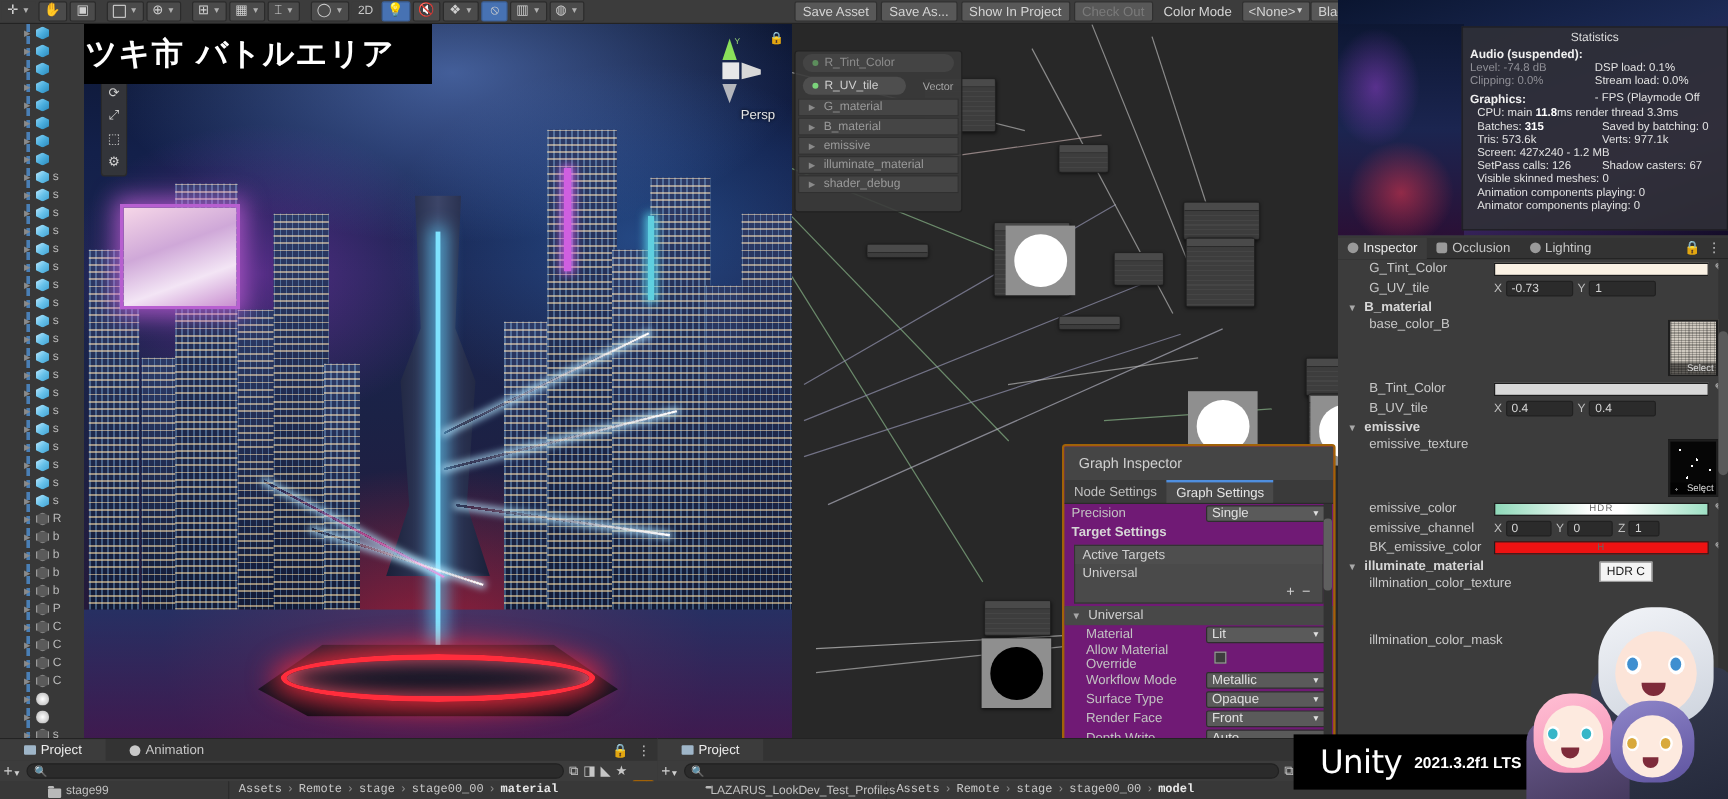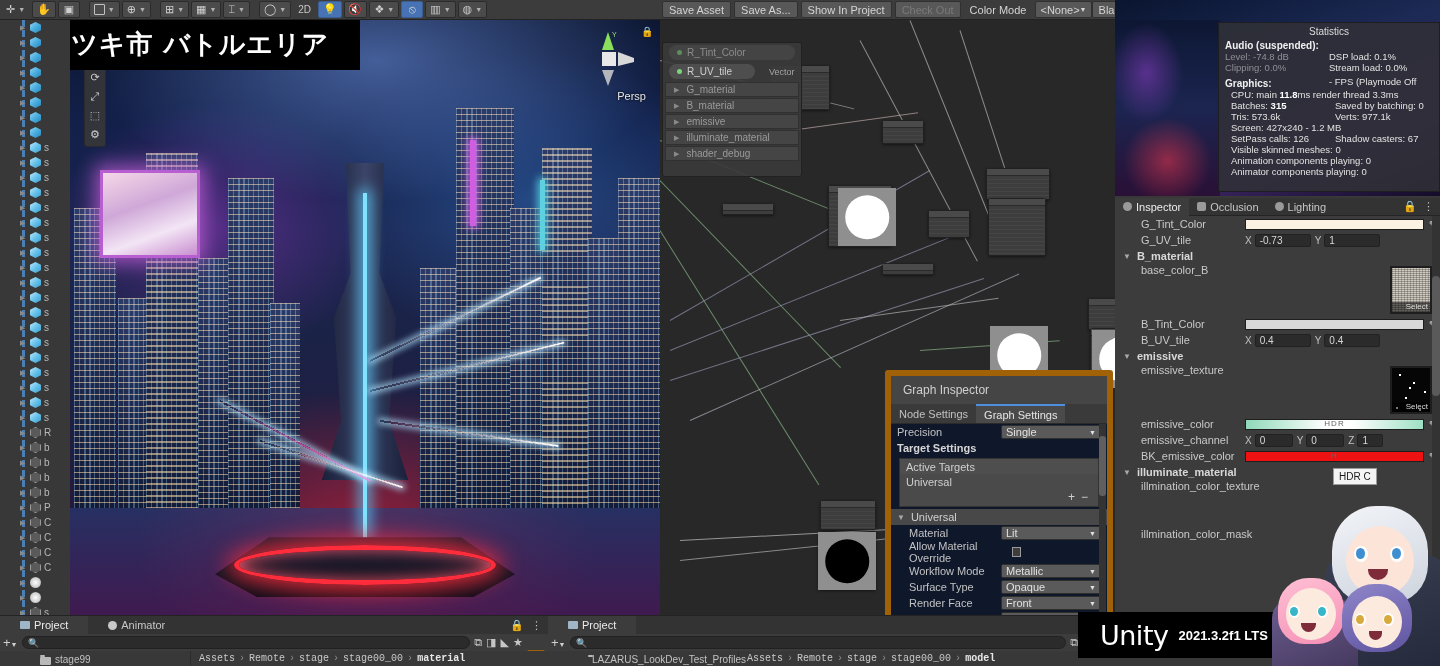--- a/index.html
+++ b/index.html
@@ -158,21 +158,21 @@
   .node .nbody{ height:calc(100% - 7px);
     background: repeating-linear-gradient(180deg,#3d3d3d 0 3px, #454545 3px 4px);}
   .preview{ position:absolute; background:#8f8f8f; }
   .preview .orb{ position:absolute; left:50%; top:50%; transform:translate(-50%,-50%);
     border-radius:50%; }
   .wire{ position:absolute; height:1px; transform-origin:left center; opacity:.65;}
 
   
   .ginsp{
     position:absolute; left:225px; top:350px; width:228px; height:265px;
-    background:#0f172a; border:6px solid #a16207; border-radius:3px; overflow:hidden;
+    background:#701a75; border:2px solid #a16207; border-radius:3px; overflow:hidden;
   }
   .ginsp-title{ height:28px; display:flex; align-items:center; padding-left:12px;
     color:#d0d0d0; font-size:12px; background:#454545;}
   .ginsp-tabs{ display:flex; height:20px; background:#3a3a3a; border-bottom:1px solid #2a2a2a;}
   .gtab{ padding:0 8px; display:flex;align-items:center; color:#c0c0c0; font-size:11px;}
   .gtab.sel{ background:#4a4a4a; border-top:2px solid #4f8fe0; color:#e6e6e6;}
   .grow{ display:flex; align-items:center; height:16px; padding:0 6px; color:#c2c2c2; font-size:11px;}
   .grow .lbl{ flex:1 1 auto; }
   .grow .lbl.ind{ padding-left:12px; }
   .gdd{ width:100px; height:14px; background:#5a5a5a; border:1px solid #2e2e2e; border-radius:2px;
@@ -1009,21 +1009,21 @@
   </div>
 
   <div class="proj left">
     <div class="proj-tabs">
       <div class="ptab sel">
         <span class="fi"></span>
         <span>Project</span>
       </div>
       <div class="ptab">
         <span class="fi" style="border-radius:50%;width:9px;height:9px;background:#c8c8c8"></span>
-        <span>Animator</span>
+        <span>Animation</span>
       </div>
       <div class="proj-actions">
         <span>🔒</span>
           <span>⋮</span>
       </div>
     </div>
     <div class="proj-bar">
       <span style="font-size:13px;color:#d0d0d0"><span>+</span><span style="font-size:7px">▼</span></span>
       <div class="srch">
         <span style="margin-right:4px">🔍</span>

